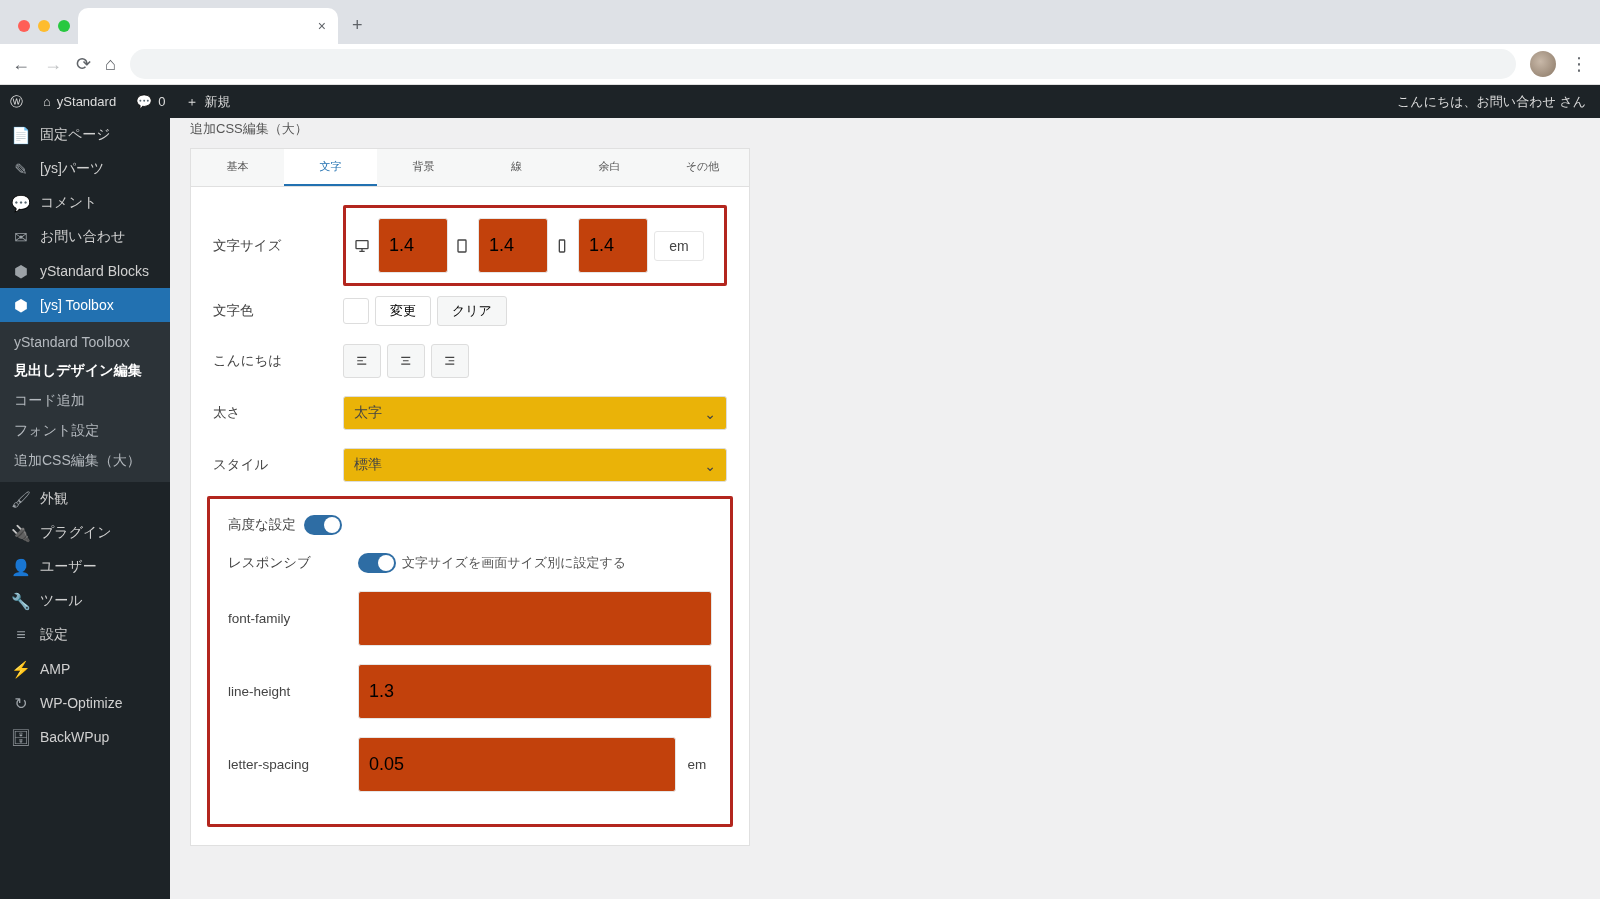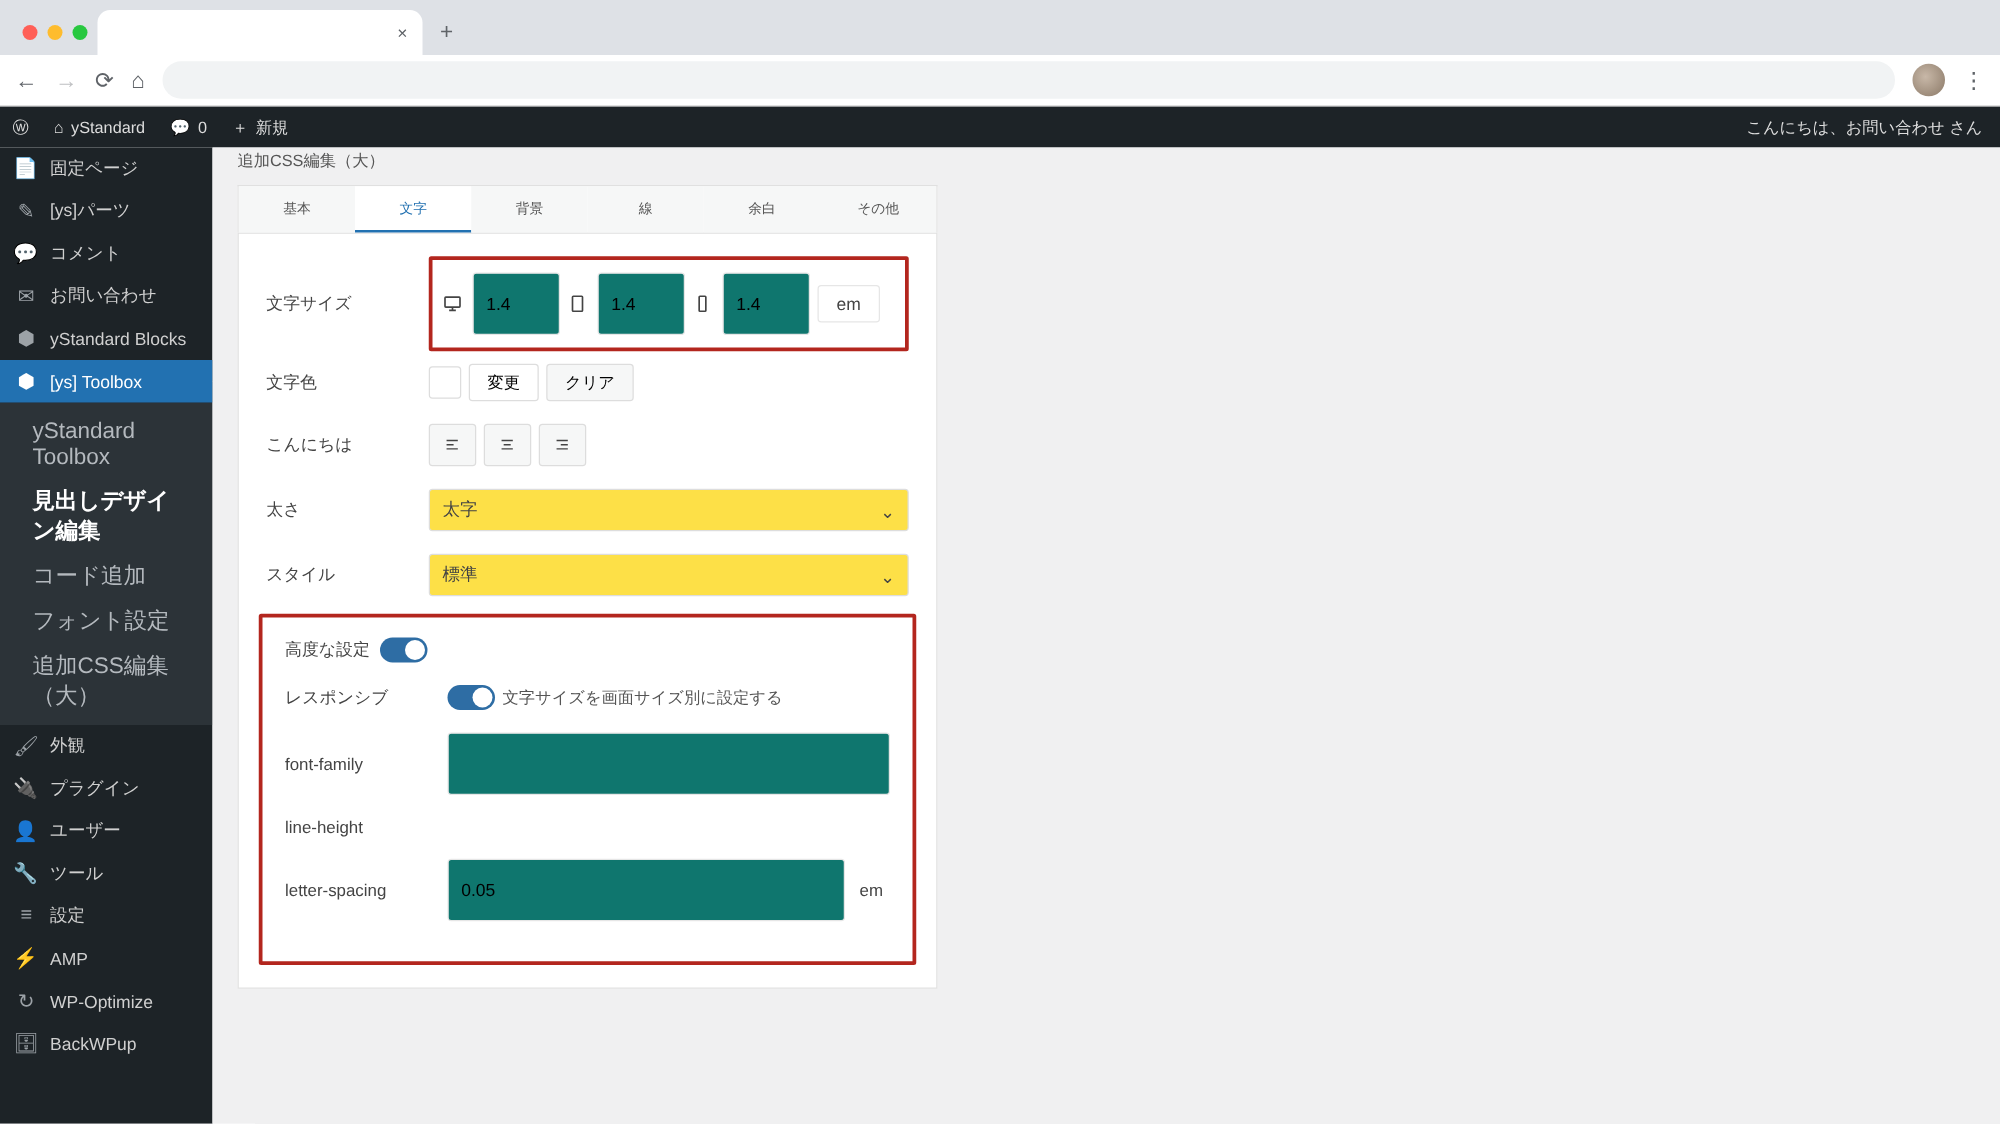--- a/index.html
+++ b/index.html
@@ -24,47 +24,47 @@
   .wpbar-l{display:flex;align-items:center;gap:0}
   .wpbar-i{display:flex;align-items:center;gap:6px;padding:0 10px;height:33px;cursor:pointer}
   .wpbar-r{margin-left:auto;padding:0 14px}
   
   .main{display:flex;height:calc(899px - 85px - 33px)}
   .sidebar{width:170px;background:#1d2327;color:#f0f0f1;font-size:14px;overflow:hidden;flex:0 0 170px}
   .sb-item{display:flex;align-items:center;gap:10px;padding:8px 12px;cursor:pointer;color:#d0d0d0}
   .sb-item.active{background:#2271b1;color:#fff;position:relative}
   .sb-item.active::after{content:"";position:absolute;right:-8px;top:50%;transform:translateY(-50%);border:8px solid transparent;border-right-color:#f0f0f1}
   .sb-sub{background:#2c3338;padding:6px 0}
-  .sb-sub-item{padding:6px 26px;font-size:18px;color:#b4b9be;cursor:pointer}
+  .sb-sub-item{padding:6px 14px;font-size:14px;color:#b4b9be;cursor:pointer}
   .sb-sub-item.active{color:#fff;font-weight:600}
   .sb-ic{width:18px;height:18px;display:inline-flex;align-items:center;justify-content:center;color:#9ca2a7;font-size:16px;flex:0 0 18px}
   .sb-item.active .sb-ic{color:#fff}
   
   .content{flex:1;background:#f0f0f1;overflow:auto;padding:0 20px}
   .crumb{font-size:13px;color:#555;padding:2px 0 10px 0}
   .panel-row{display:flex;gap:16px;align-items:flex-start}
   .panel-main{width:560px}
   .tabs{display:flex;background:#fff;border:1px solid #e0e0e0;border-bottom:none}
   .tab-b{flex:1;text-align:center;padding:10px 0;font-size:11px;color:#555;cursor:pointer;background:#f6f7f7}
   .tab-b.active{color:#2271b1;background:#fff;border-bottom:2px solid #2271b1;font-weight:500}
   .card{background:#fff;border:1px solid #e0e0e0;padding:18px 22px}
   .field{display:flex;align-items:center;margin-bottom:18px;font-size:13.5px;color:#444}
   .field-label{width:130px;flex:0 0 130px}
   .field-body{flex:1;display:flex;align-items:center;gap:6px}
   .hl-red{border:3px solid #b3261e;padding:10px 8px;border-radius:2px;margin-bottom:16px}
-  .inp{background:#0f766e;border:1px solid #e6e6e6;border-radius:3px;padding:16px 10px;font-size:14px;width:70px}
+  .inp{background:#c2410c;border:1px solid #e6e6e6;border-radius:3px;padding:16px 10px;font-size:18px;width:70px}
   .inp.full{flex:1;width:auto}
   .unit{background:#fff;border:1px solid #e6e6e6;border-radius:3px;padding:6px 12px;font-size:14px;width:50px;text-align:center}
   .dev-ic{color:#444;font-size:16px;display:inline-flex;margin-right:2px}
   .btn-s{background:#fff;border:1px solid #ddd;border-radius:3px;padding:5px 14px;font-size:13px;cursor:pointer}
   .btn-s.muted{background:#f6f7f7}
   .swatch{width:26px;height:26px;border:1px solid #ddd;background:#fff;border-radius:3px}
   .align-group{display:flex;gap:6px}
   .align-b{width:38px;height:34px;border:1px solid #ddd;background:#f6f7f7;border-radius:3px;display:flex;align-items:center;justify-content:center;cursor:pointer}
-  .sel{flex:1;border:1px solid #ddd;border-radius:3px;padding:7px 10px;font-size:14px;background:#fde047;display:flex;justify-content:space-between;align-items:flex-end;cursor:pointer}
+  .sel{flex:1;border:1px solid #ddd;border-radius:3px;padding:7px 10px;font-size:14px;background:#eab308;display:flex;justify-content:space-between;align-items:flex-end;cursor:pointer}
   .toggle{width:38px;height:20px;background:#2e6da4;border-radius:10px;position:relative;cursor:pointer}
   .toggle::after{content:"";position:absolute;right:2px;top:2px;width:16px;height:16px;background:#fff;border-radius:50%}
   .hint{font-size:13px;color:#555}
   
   .preview-card{flex:1;background:#fff;border:1px solid #e0e0e0;padding:20px 24px;border-radius:2px}
   .preview-tag{color:#ccc;font-weight:700;font-size:20px}
   .preview-h{font-size:26px;font-weight:700;color:#333;letter-spacing:0.05em;margin:34px 0 12px 0}
   .preview-hr{border:none;border-top:1px solid #ccc;margin-top:18px}
   svg{width:1em;height:1em}
 </style>
@@ -289,20 +289,23 @@
               </div>
             </div>
             <div class="field">
               <div class="field-label">font-family</div>
               <div class="field-body">
                   <input class="inp full" value="" style="">
                 </div>
             </div>
             <div class="field">
               <div class="field-label">line-height</div>
+              <div class="field-body">
+                  <input class="inp full" value="1.3" style="">
+                </div>
             </div>
             <div class="field" style="margin-bottom:16px">
               <div class="field-label">letter-spacing</div>
               <div class="field-body">
                 <input class="inp full" value="0.05" style="">
                 <span style="width:30px;text-align:center">em</span>
               </div>
             </div>
           </div>
 

